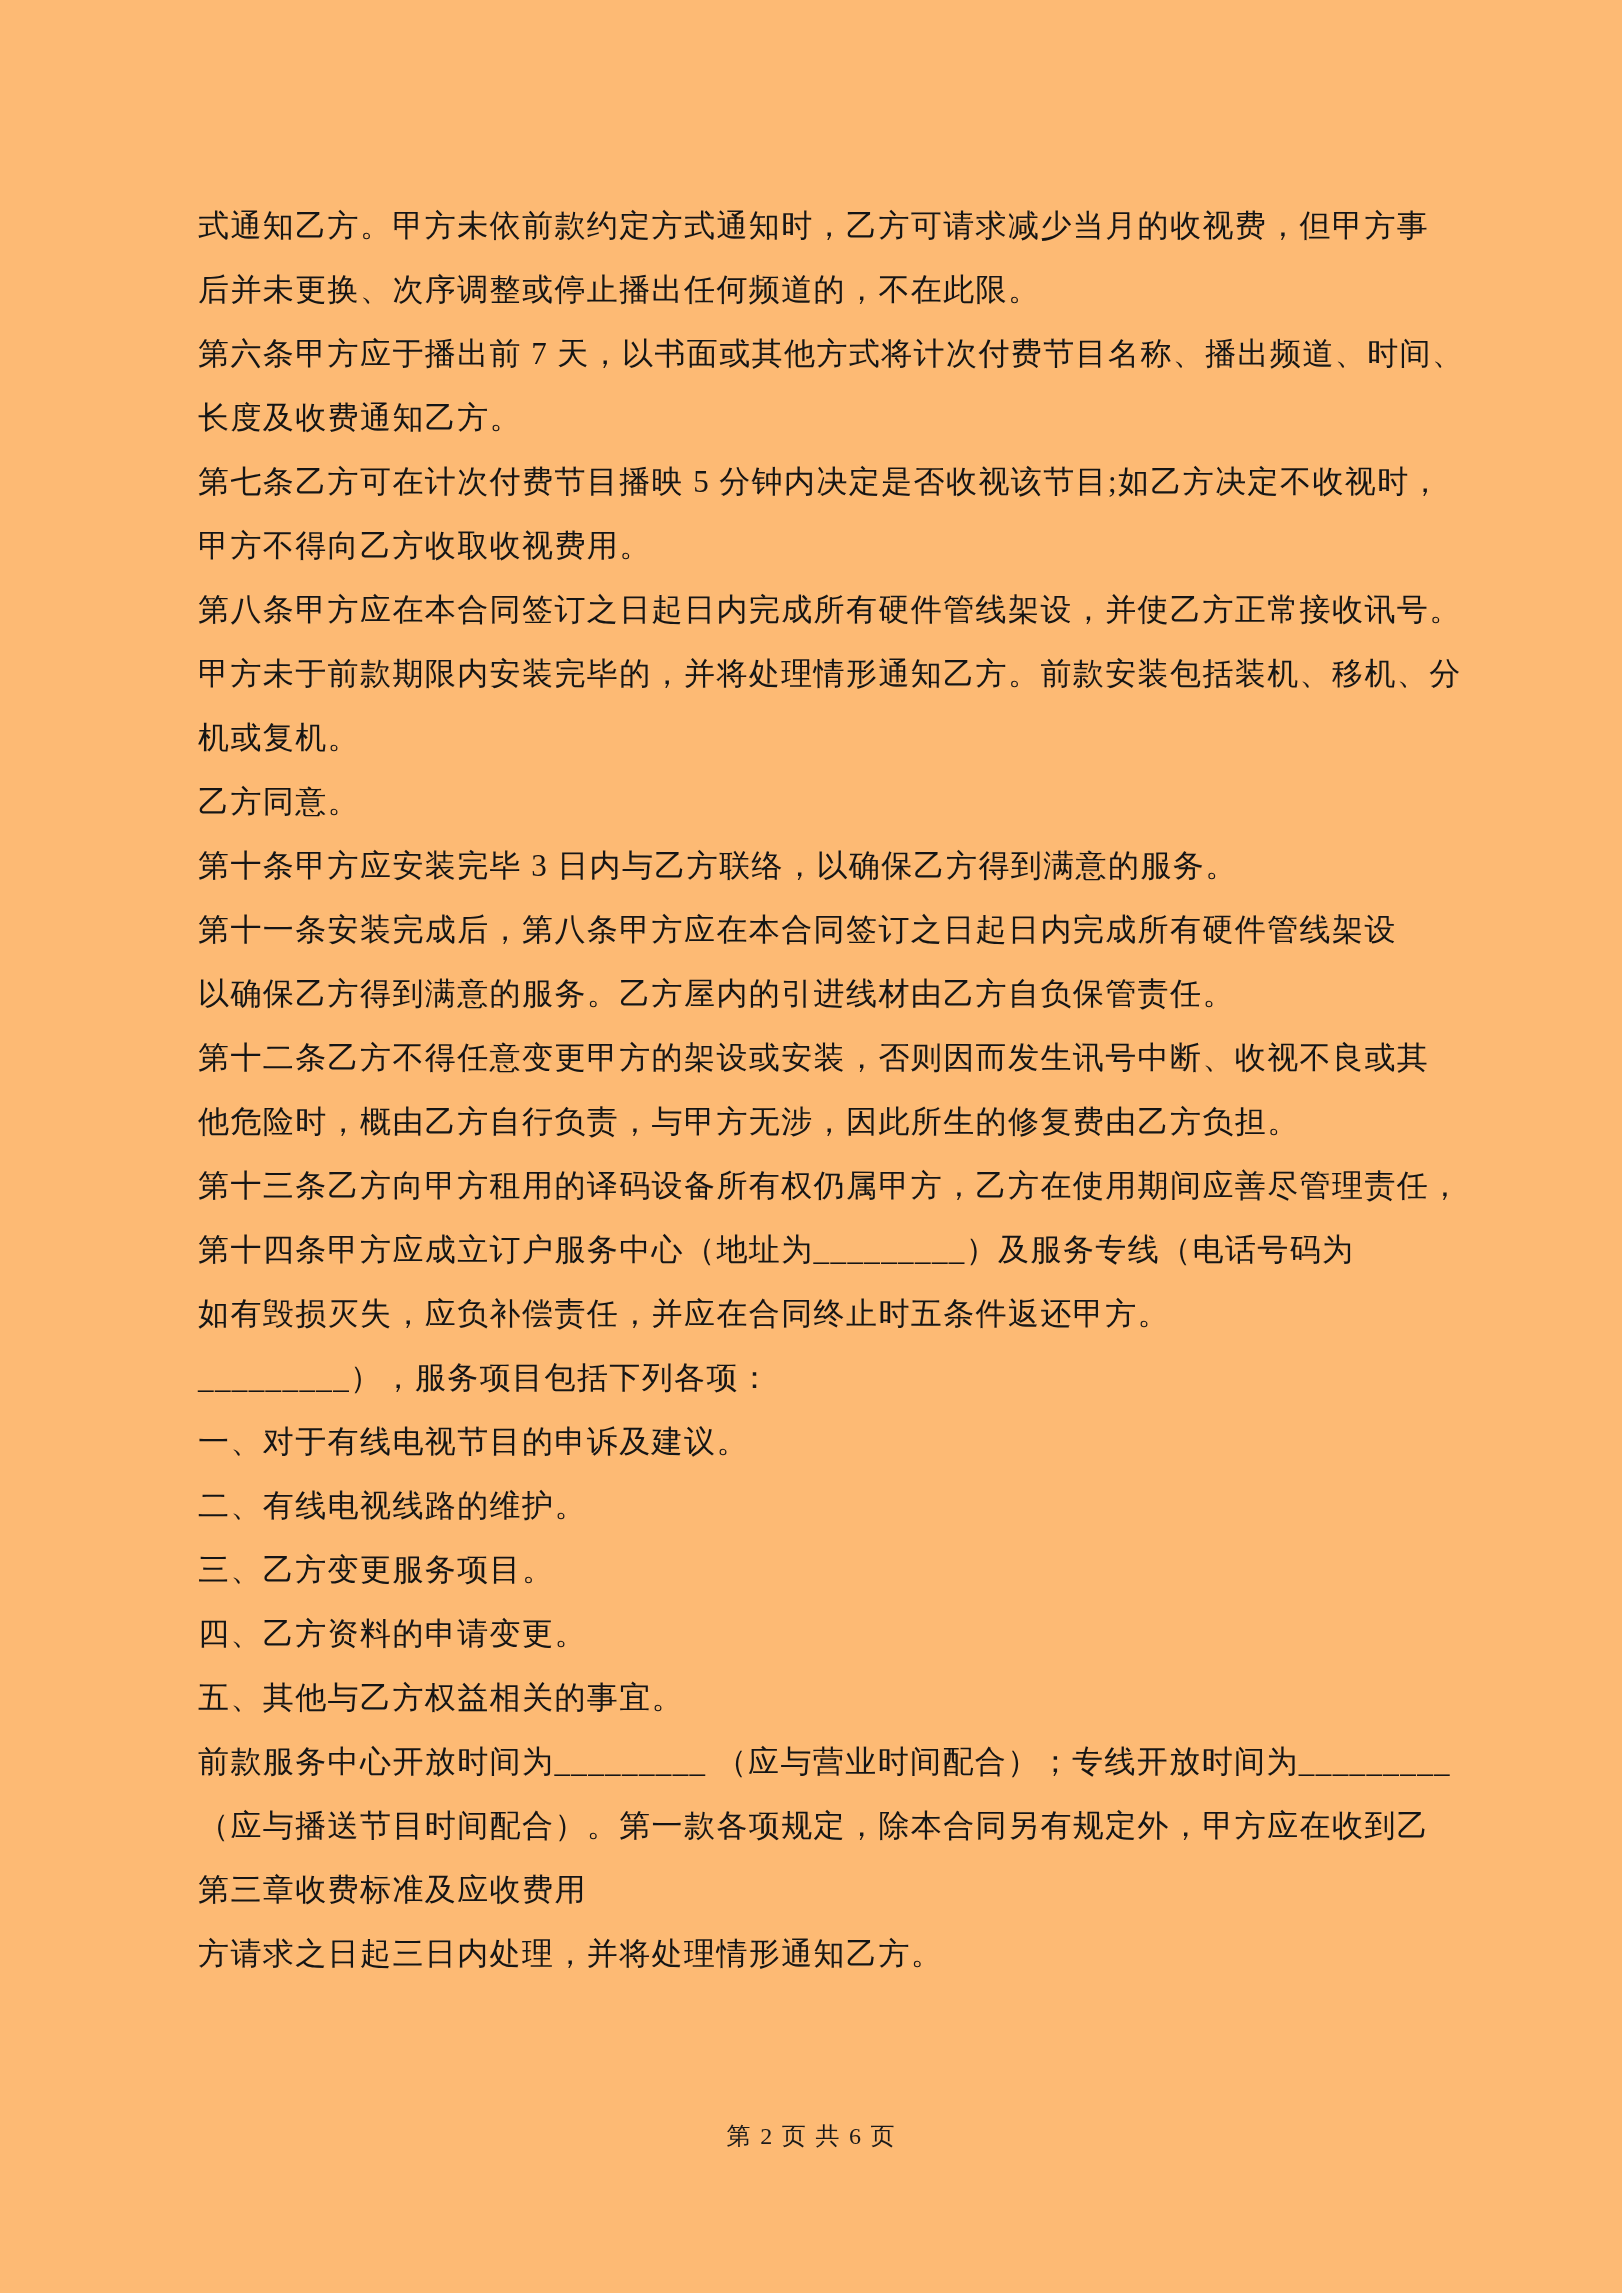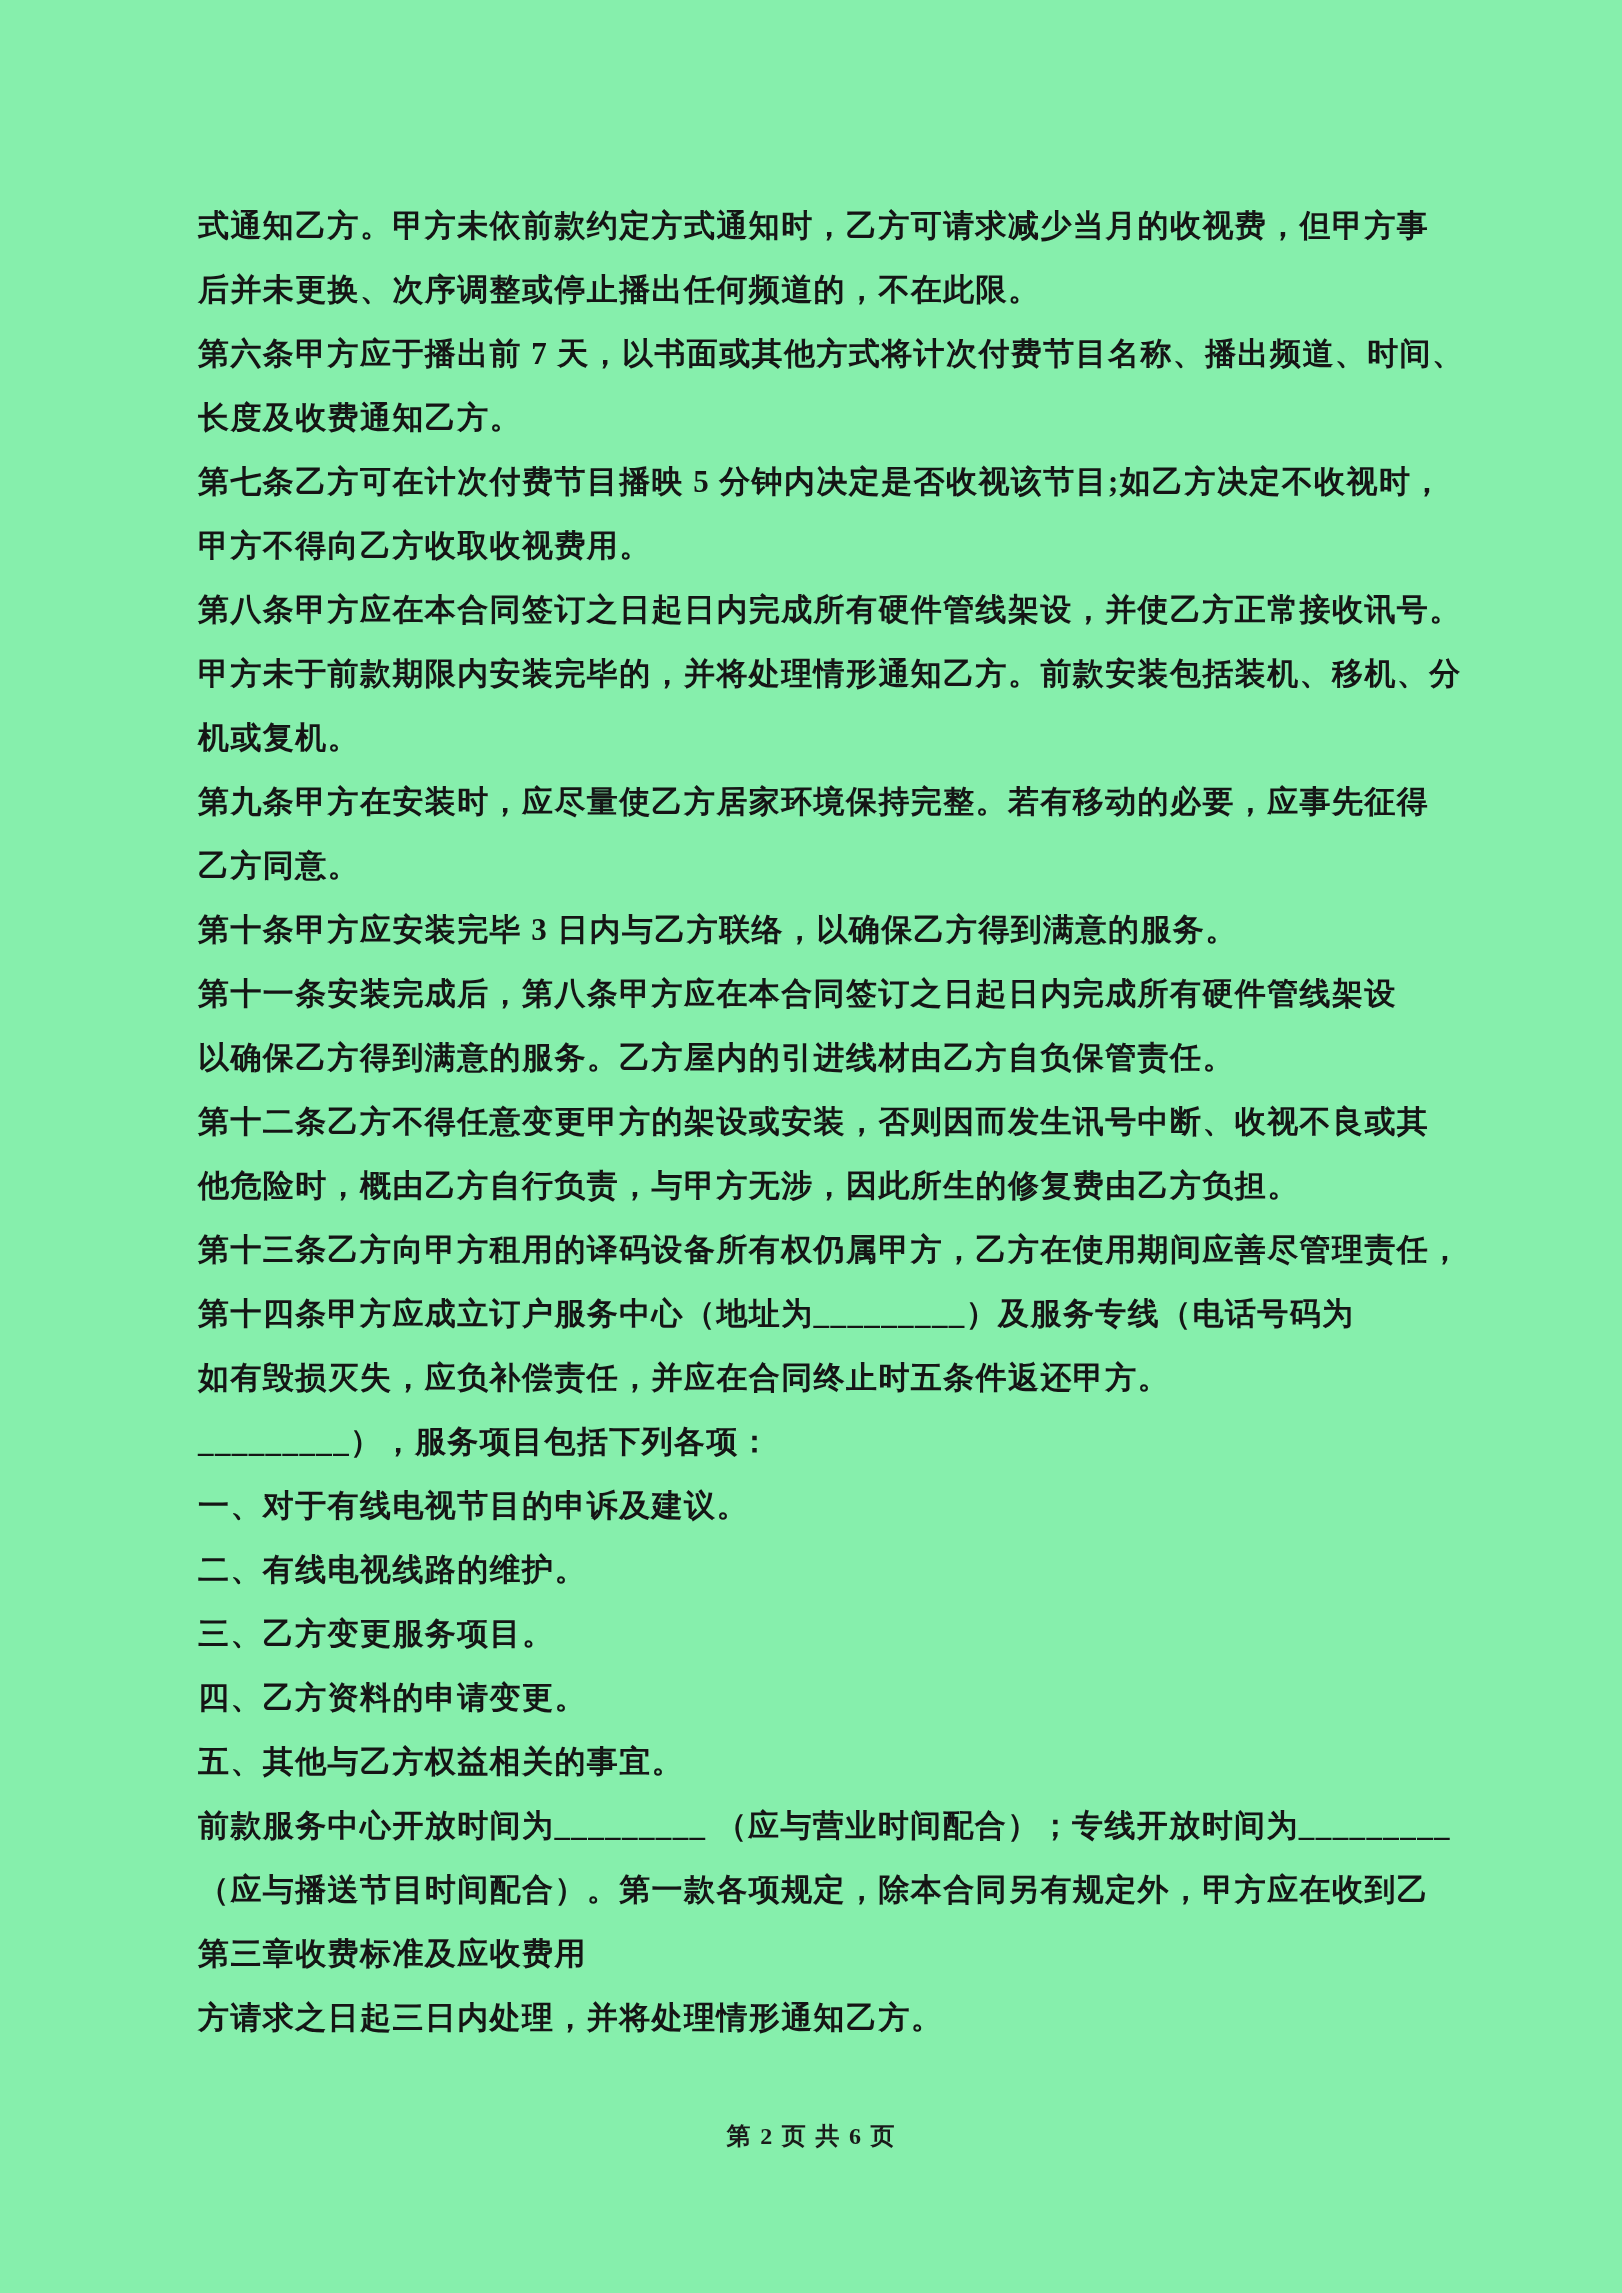--- a/index.html
+++ b/index.html
@@ -4,25 +4,24 @@
 <style>
   html, body {
     margin: 0;
     padding: 0;
     background: #ffffff;
   }
   .page {
     position: relative;
     width: 1623px;
     height: 2294px;
-    background: #86efac;
+    background: #fdba74;
     overflow: hidden;
     font-family: "Liberation Serif", "DejaVu Serif", serif;
     color: #151515;
-    font-weight: bold;
   }
   .doc-body {
     position: absolute;
     left: 198px;
     top: 194px;
     width: 1236px;
   }
   .line {
     height: 64px;
     line-height: 64px;
@@ -50,21 +49,20 @@
   <div class="doc-body">
       <div class="line">式通知乙方。甲方未依前款约定方式通知时，乙方可请求减少当月的收视费，但甲方事</div>
       <div class="line">后并未更换、次序调整或停止播出任何频道的，不在此限。</div>
       <div class="line">第六条甲方应于播出前 7 天，以书面或其他方式将计次付费节目名称、播出频道、时间、</div>
       <div class="line">长度及收费通知乙方。</div>
       <div class="line">第七条乙方可在计次付费节目播映 5 分钟内决定是否收视该节目;如乙方决定不收视时，</div>
       <div class="line">甲方不得向乙方收取收视费用。</div>
       <div class="line">第八条甲方应在本合同签订之日起日内完成所有硬件管线架设，并使乙方正常接收讯号。</div>
       <div class="line">甲方未于前款期限内安装完毕的，并将处理情形通知乙方。前款安装包括装机、移机、分</div>
       <div class="line">机或复机。</div>
-      <div class="line">第九条甲方在安装时，应尽量使乙方居家环境保持完整。若有移动的必要，应事先征得</div>
       <div class="line">乙方同意。</div>
       <div class="line">第十条甲方应安装完毕 3 日内与乙方联络，以确保乙方得到满意的服务。</div>
       <div class="line">第十一条安装完成后，第八条甲方应在本合同签订之日起日内完成所有硬件管线架设</div>
       <div class="line">以确保乙方得到满意的服务。乙方屋内的引进线材由乙方自负保管责任。</div>
       <div class="line">第十二条乙方不得任意变更甲方的架设或安装，否则因而发生讯号中断、收视不良或其</div>
       <div class="line">他危险时，概由乙方自行负责，与甲方无涉，因此所生的修复费由乙方负担。</div>
       <div class="line">第十三条乙方向甲方租用的译码设备所有权仍属甲方，乙方在使用期间应善尽管理责任，</div>
       <div class="line">第十四条甲方应成立订户服务中心（地址为_________）及服务专线（电话号码为</div>
       <div class="line">如有毁损灭失，应负补偿责任，并应在合同终止时五条件返还甲方。</div>
       <div class="line">_________），服务项目包括下列各项：</div>

